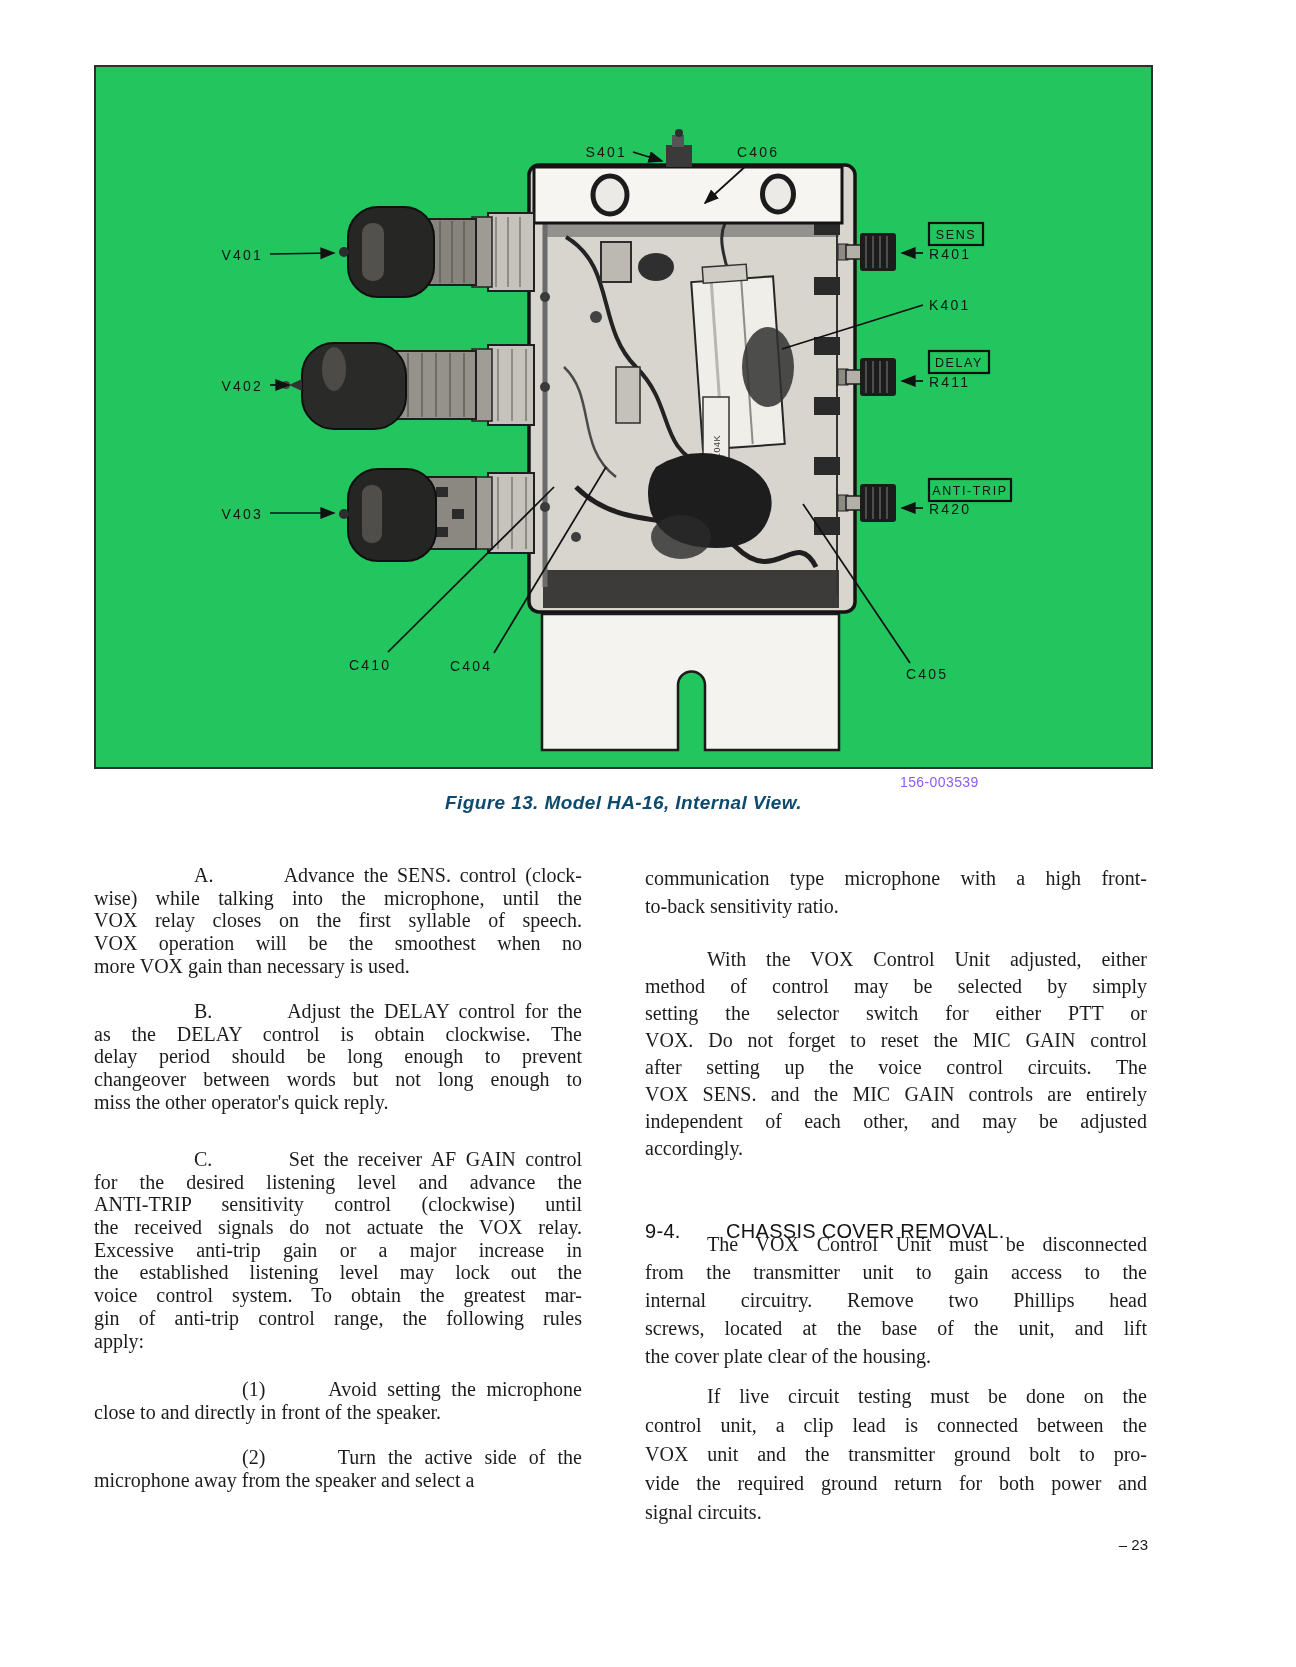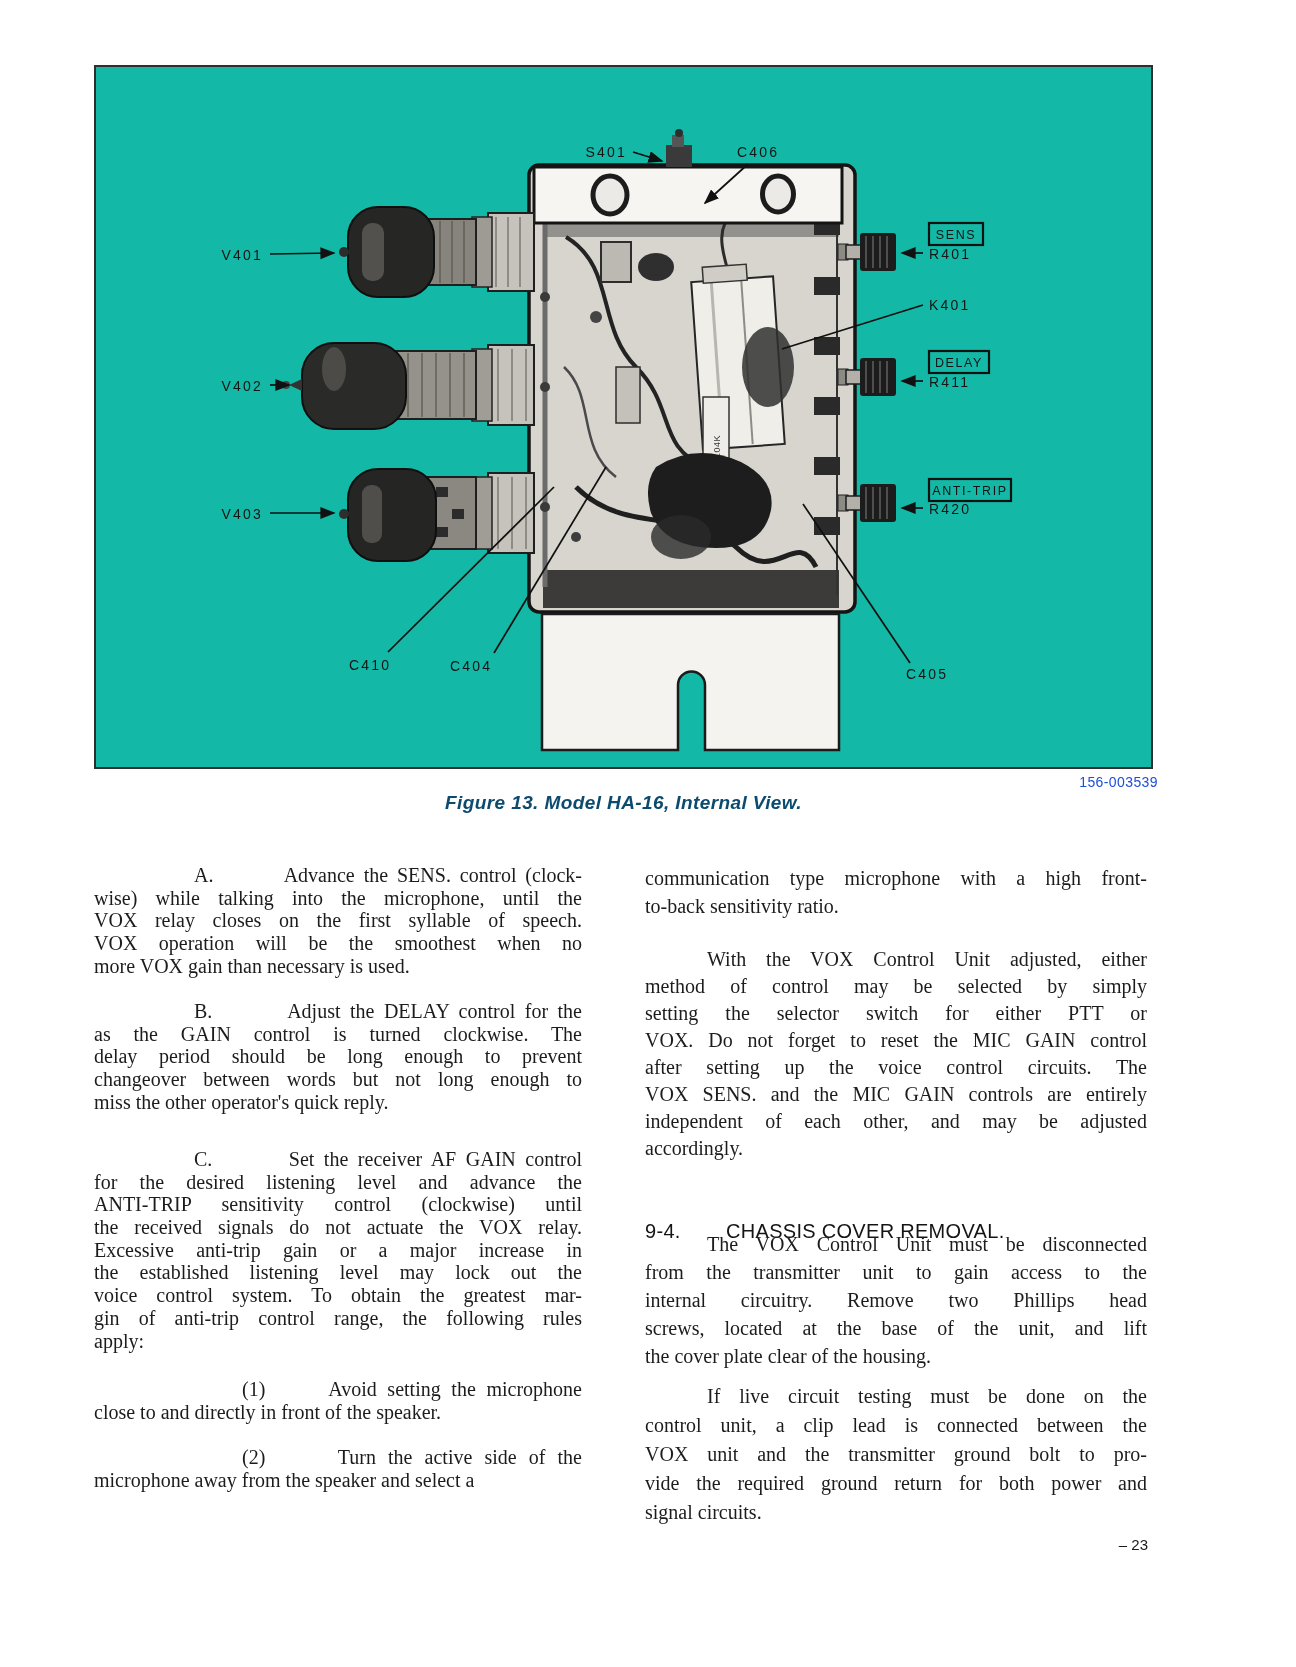--- a/index.html
+++ b/index.html
@@ -1,23 +1,23 @@
 <!DOCTYPE html>
 <html><head>
 <meta charset="utf-8">
 <style>
   html,body{margin:0;padding:0;background:#e9e9e9;}
   .page{position:relative;width:1296px;height:1667px;background:#ffffff;overflow:hidden;
         font-family:"Liberation Serif",serif;color:#1b1b1b;}
   
   .figure-box{position:absolute;left:94px;top:65px;width:1059px;height:704px;
-              border:2px solid #2e2e2e;background:#14b8a6;box-sizing:border-box;}
+              border:2px solid #2e2e2e;background:#22c55e;box-sizing:border-box;}
   .figure-box svg{position:absolute;left:0;top:0;}
-  .photo-id{position:absolute;left:900px;top:774px;width:258px;text-align:right;
-            font-family:"Liberation Sans",sans-serif;font-size:14px;color:#1d4ed8;letter-spacing:.4px;}
+  .photo-id{position:absolute;left:900px;top:774px;width:258px;text-align:left;
+            font-family:"Liberation Sans",sans-serif;font-size:14px;color:#8b5cf6;letter-spacing:.4px;}
   .fig-caption{position:absolute;left:94px;top:792px;width:1059px;text-align:center;
                font-family:"Liberation Sans",sans-serif;font-style:italic;font-weight:700;
                font-size:19px;letter-spacing:.4px;color:#0c4a6e;}
   
   .para{position:absolute;font-size:20px;color:#1c1c1c;}
   .para.w-left{width:488px;--plh:22.7px;}
   .para.w-right{width:502px;}
   .lh27{--plh:27px;} .lh28{--plh:28px;} .lh29{--plh:29px;}
   .line{height:var(--plh,28px);line-height:var(--plh,28px);}
   .jl{text-align:justify;}
@@ -230,21 +230,21 @@
 
   <div class="para w-left" style="left:94px;top:864px;">
       <div class="line jl" style="padding-left: 100px;">A.&nbsp;&nbsp;&nbsp;&nbsp;&nbsp;&nbsp;&nbsp; Advance the SENS. control (clock-</div>
       <div class="line jl">wise) while talking into the microphone, until the</div>
       <div class="line jl">VOX relay closes on the first syllable of speech.</div>
       <div class="line jl">VOX operation will be the smoothest when no</div>
       <div class="line">more VOX gain than necessary is used.</div>
     </div>
   <div class="para w-left" style="left:94px;top:1000px;">
       <div class="line jl" style="padding-left: 100px;">B.&nbsp;&nbsp;&nbsp;&nbsp;&nbsp;&nbsp;&nbsp; Adjust the DELAY control for the</div>
-      <div class="line jl">as the GAIN control is turned clockwise. The</div>
+      <div class="line jl">as the DELAY control is obtain clockwise. The</div>
       <div class="line jl">delay period should be long enough to prevent</div>
       <div class="line jl">changeover between words but not long enough to</div>
       <div class="line">miss the other operator's quick reply.</div>
     </div>
   <div class="para w-left" style="left:94px;top:1148px;">
       <div class="line jl" style="padding-left: 100px;">C.&nbsp;&nbsp;&nbsp;&nbsp;&nbsp;&nbsp;&nbsp; Set the receiver AF GAIN control</div>
       <div class="line jl">for the desired listening level and advance the</div>
       <div class="line jl">ANTI-TRIP sensitivity control (clockwise) until</div>
       <div class="line jl">the received signals do not actuate the VOX relay.</div>
       <div class="line jl">Excessive anti-trip gain or a major increase in</div>

